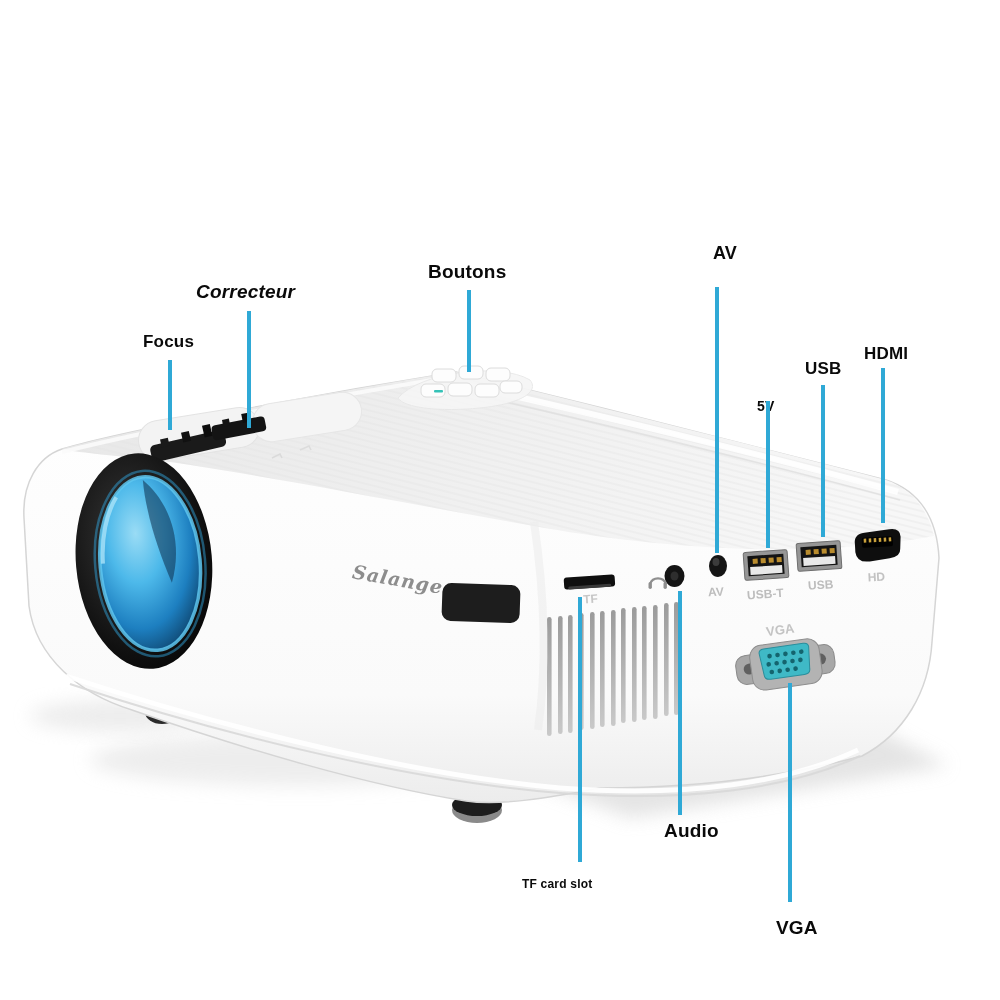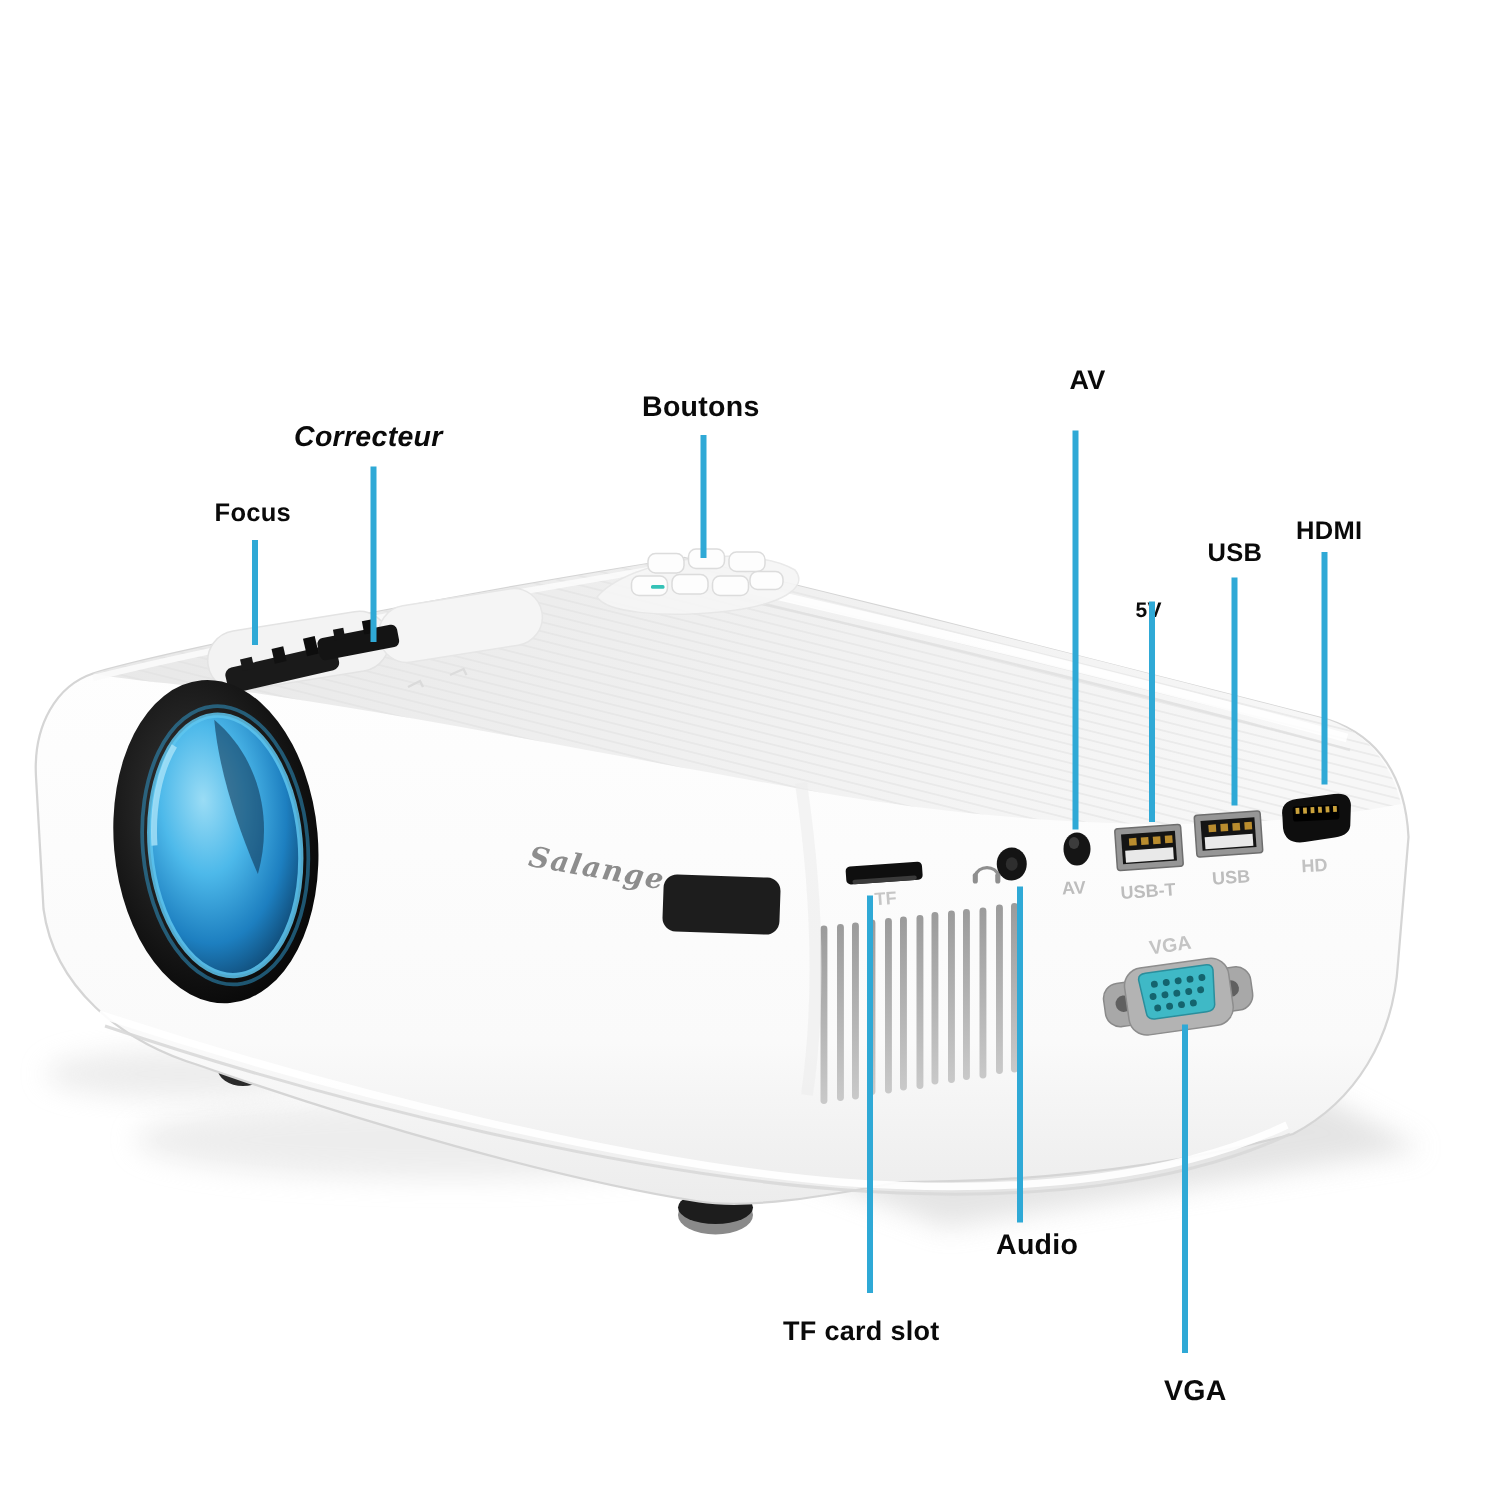--- a/index.html
+++ b/index.html
@@ -17,21 +17,21 @@
   }
   
   .co-focus{left:143px;top:332px;font-size:17px;}
   .co-correcteur{left:196px;top:281px;font-size:19px;font-style:italic;}
   .co-boutons{left:428px;top:261px;font-size:19px;text-align:center;}
   .co-av{left:713px;top:243px;font-size:18px;}
   .co-five-v{left:757px;top:398px;font-size:14px;}
   .co-usb{left:805px;top:359px;font-size:17px;}
   .co-hdmi{left:864px;top:344px;font-size:17px;}
   .co-audio{left:664px;top:820px;font-size:19px;}
-  .co-tf{left:522px;top:877px;font-size:18px;}
+  .co-tf{left:522px;top:877px;font-size:12px;}
   .co-vga{left:776px;top:917px;font-size:19px;}
   
   .ln-focus{left:168px;top:360px;height:70px;}
   .ln-correcteur{left:247px;top:311px;height:117px;}
   .ln-boutons{left:467px;top:290px;height:82px;}
   .ln-av{left:715px;top:287px;height:266px;}
   .ln-five-v{left:766px;top:401px;height:147px;}
   .ln-usb{left:821px;top:385px;height:152px;}
   .ln-hdmi{left:881px;top:368px;height:155px;}
   .ln-audio{left:678px;top:591px;height:224px;}

